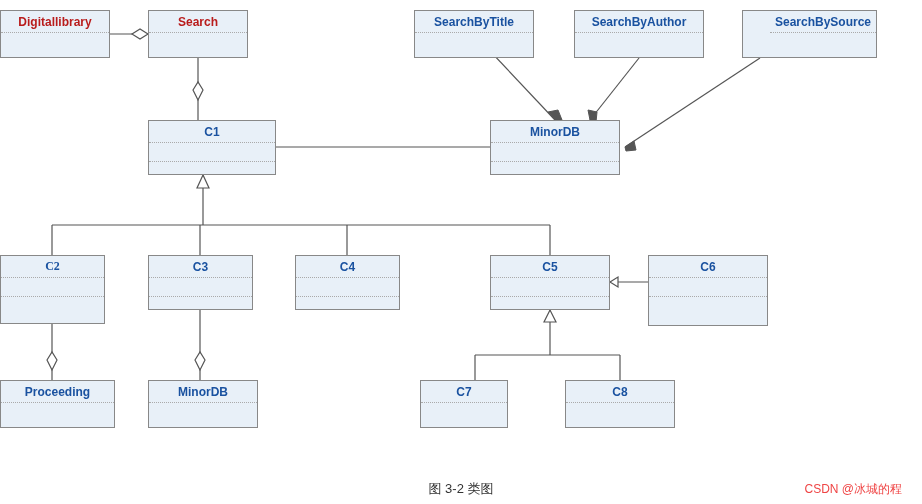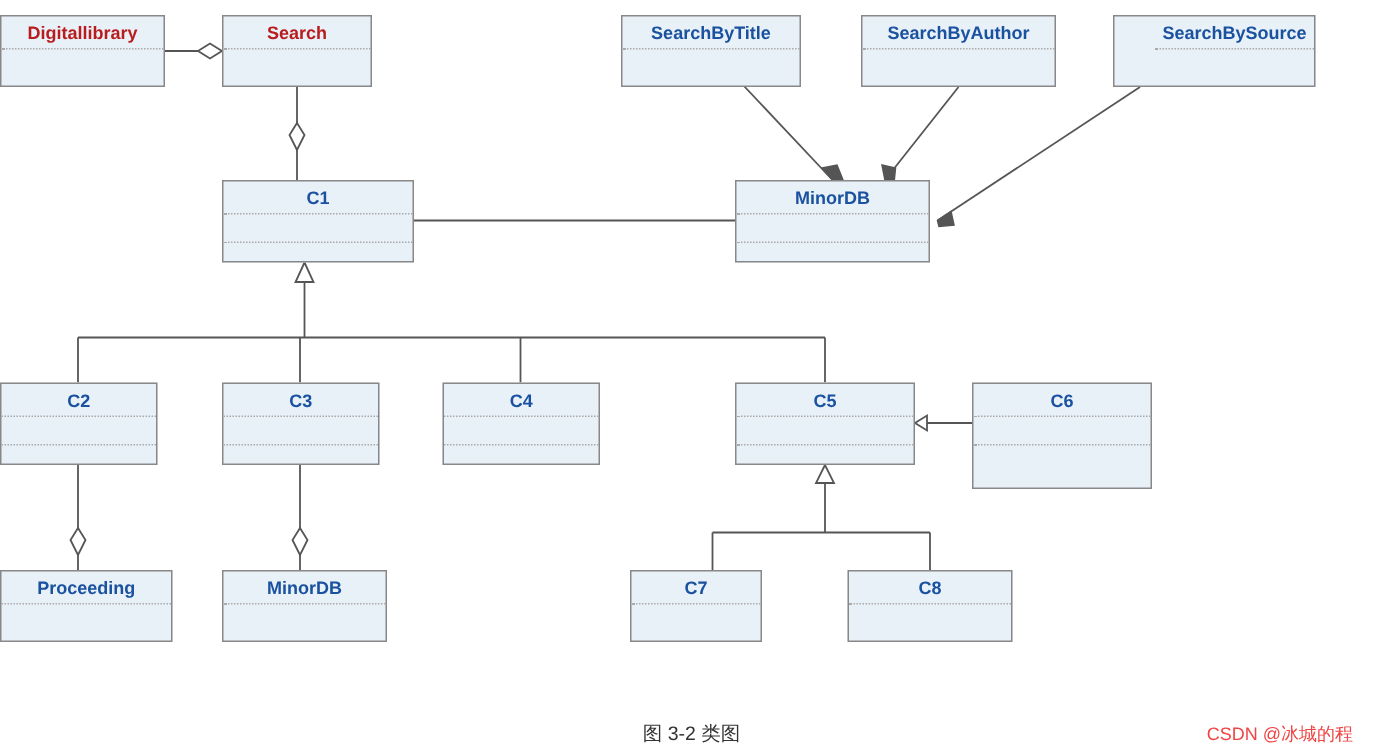--- a/index.html
+++ b/index.html
@@ -159,21 +159,21 @@
   <div class="uml-box" style="left:574px;top:10px;width:130px;height:48px;">
     <div class="uml-box-title blue-title">SearchByAuthor</div>
     <div class="uml-box-body"></div>
   </div>
 
   <div class="uml-box" style="left:742px;top:10px;width:135px;height:48px;padding-left:27px;">
     <div class="uml-box-title blue-title">SearchBySource</div>
     <div class="uml-box-body"></div>
   </div>
 
-  <div class="uml-box" style="left:0px;top:255px;width:105px;height:55px;">
+  <div class="uml-box" style="left:0px;top:255px;width:105px;height:69px;font-family:Liberation Serif, serif;">
     <div class="uml-box-title blue-title">C2</div>
     <div class="uml-box-body"></div>
     <div class="uml-box-body2"></div>
   </div>
 
   <div class="uml-box" style="left:148px;top:255px;width:105px;height:55px;">
     <div class="uml-box-title blue-title">C3</div>
     <div class="uml-box-body"></div>
     <div class="uml-box-body2"></div>
   </div>

